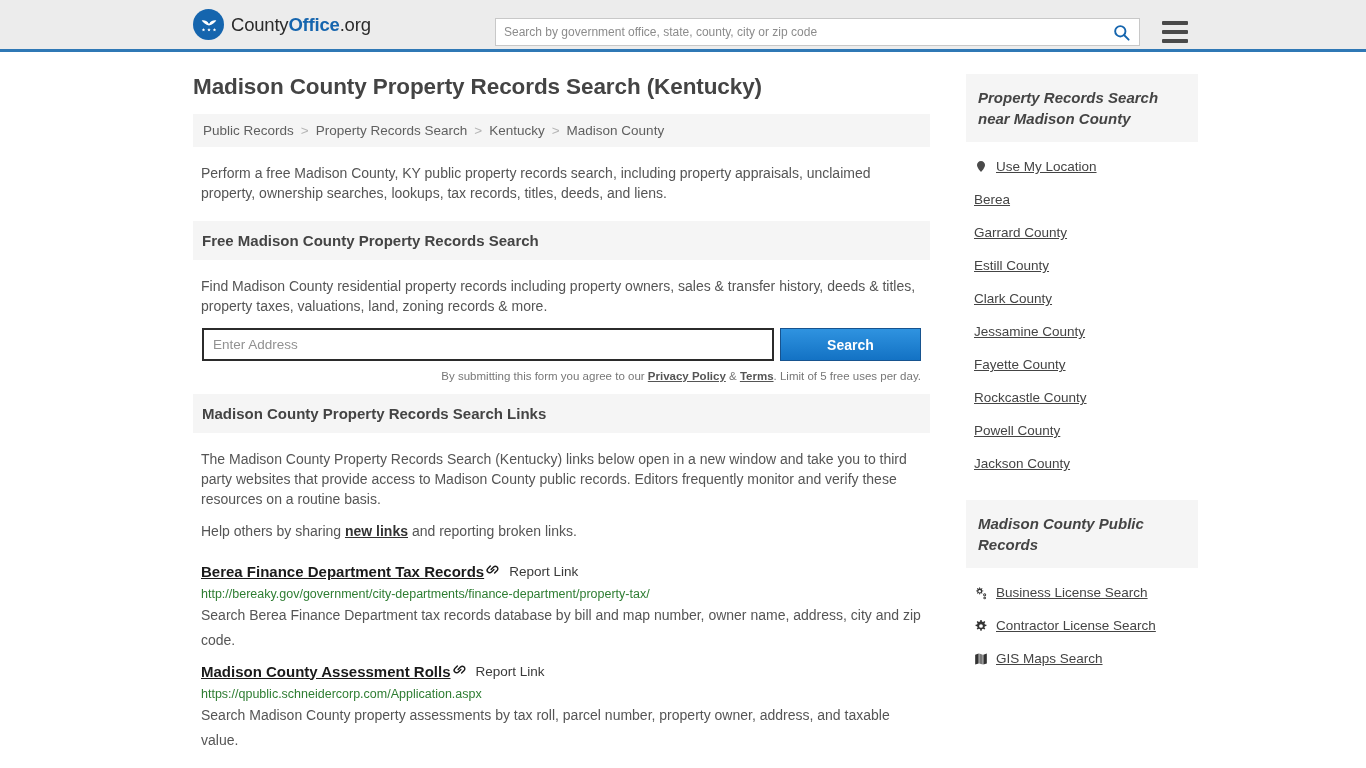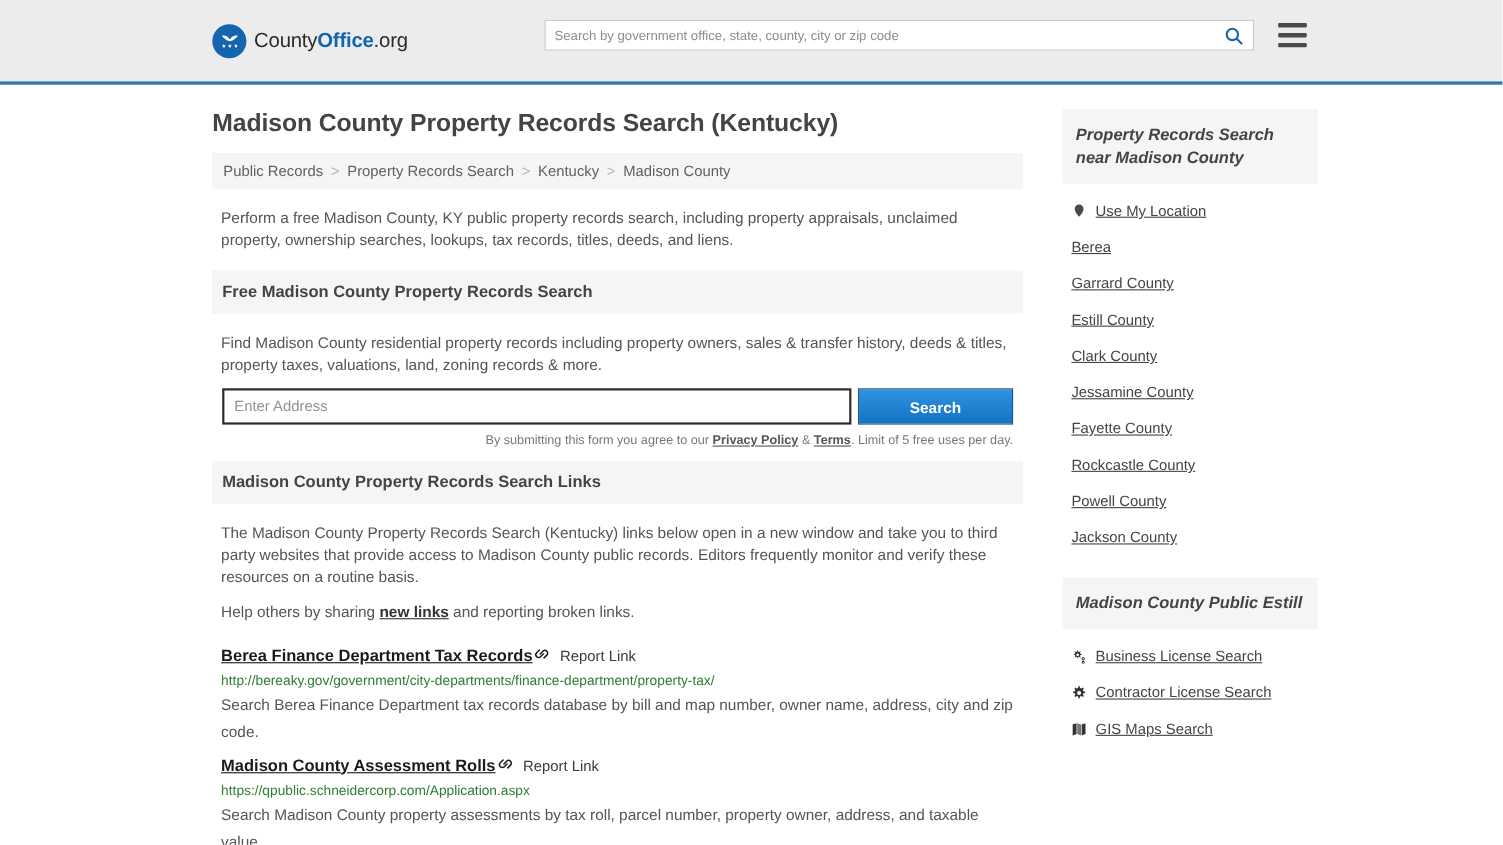--- a/index.html
+++ b/index.html
@@ -6,21 +6,21 @@
   html, body {
     width: 1366px;
     height: 768px;
     overflow: hidden;
     background: #ffffff;
     font-family: "Liberation Sans", sans-serif;
   }
 
   
   .site-header {
-    height: 77px;
+    height: 52px;
     background: #ececec;
     border-bottom: 3px solid #2f78b5;
     display: flex;
     align-items: center;
     position: relative;
   }
   .logo-wrap {
     display: flex;
     align-items: center;
     margin-left: 193px;
@@ -392,21 +392,21 @@
       <div class="side-item">
         <span class="label">Powell County</span>
       </div>
       <div class="side-item">
         <span class="label">Jackson County</span>
       </div>
     </div>
 
     <div class="panel-gap"></div>
 
-    <div class="side-panel-head">Madison County Public Estill</div>
+    <div class="side-panel-head">Madison County Public Records</div>
     <div class="side-list">
 
       <div class="side-item">
         <span class="side-ico">
           <svg width="15" height="14" viewBox="0 0 24 24" fill="#333333">
             <path d="M9.2 2.2 l1.1 0 0.3 1.9 1.5 0.63 1.6 -1.1 0.8 0.8 -1.1 1.6 0.63 1.5 1.9 0.3 0 1.1 -1.9 0.3 -0.63 1.5 1.1 1.6 -0.8 0.8 -1.6 -1.1 -1.5 0.63 -0.3 1.9 -1.1 0 -0.3 -1.9 -1.5 -0.63 -1.6 1.1 -0.8 -0.8 1.1 -1.6 -0.63 -1.5 -1.9 -0.3 0 -1.1 1.9 -0.3 0.63 -1.5 -1.1 -1.6 0.8 -0.8 1.6 1.1 1.5 -0.63 Z"></path>
             <circle cx="9.75" cy="9.1" r="2.1" fill="#ffffff"></circle>
             <circle cx="18.3" cy="15.2" r="2.6"></circle>
             <circle cx="18.3" cy="15.2" r="1.05" fill="#ffffff"></circle>
             <circle cx="18.3" cy="20.6" r="2.2"></circle>

